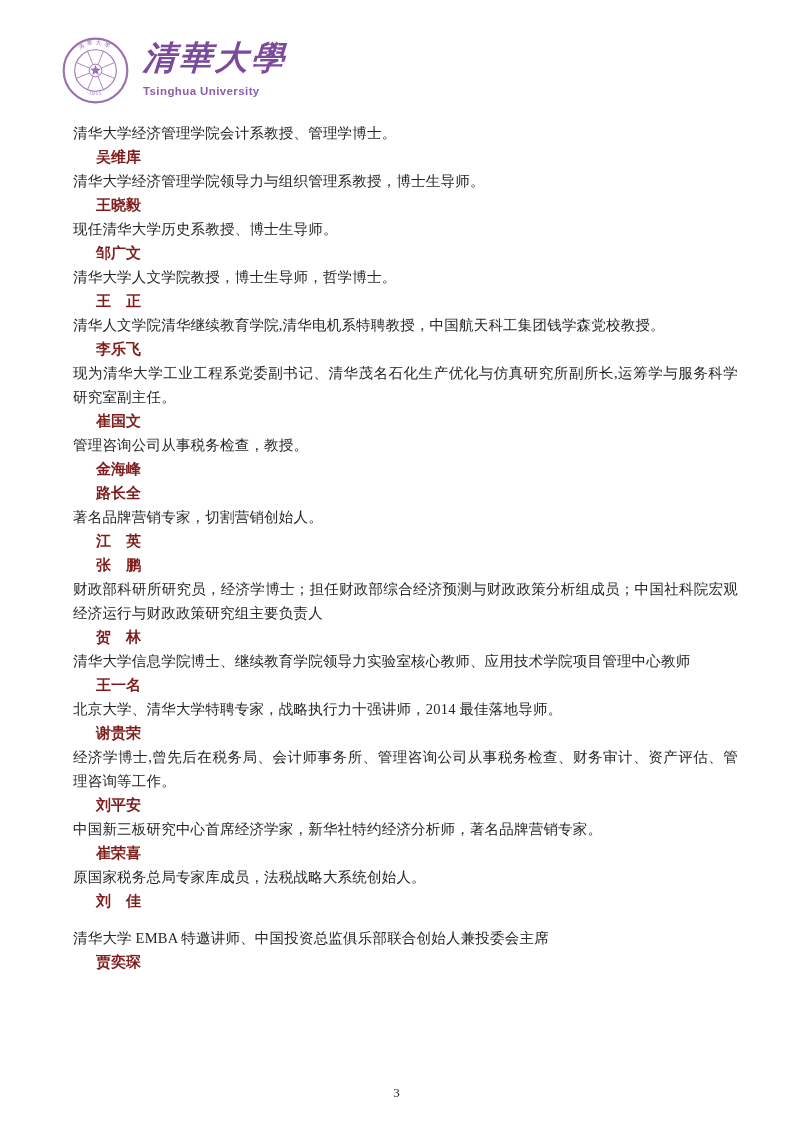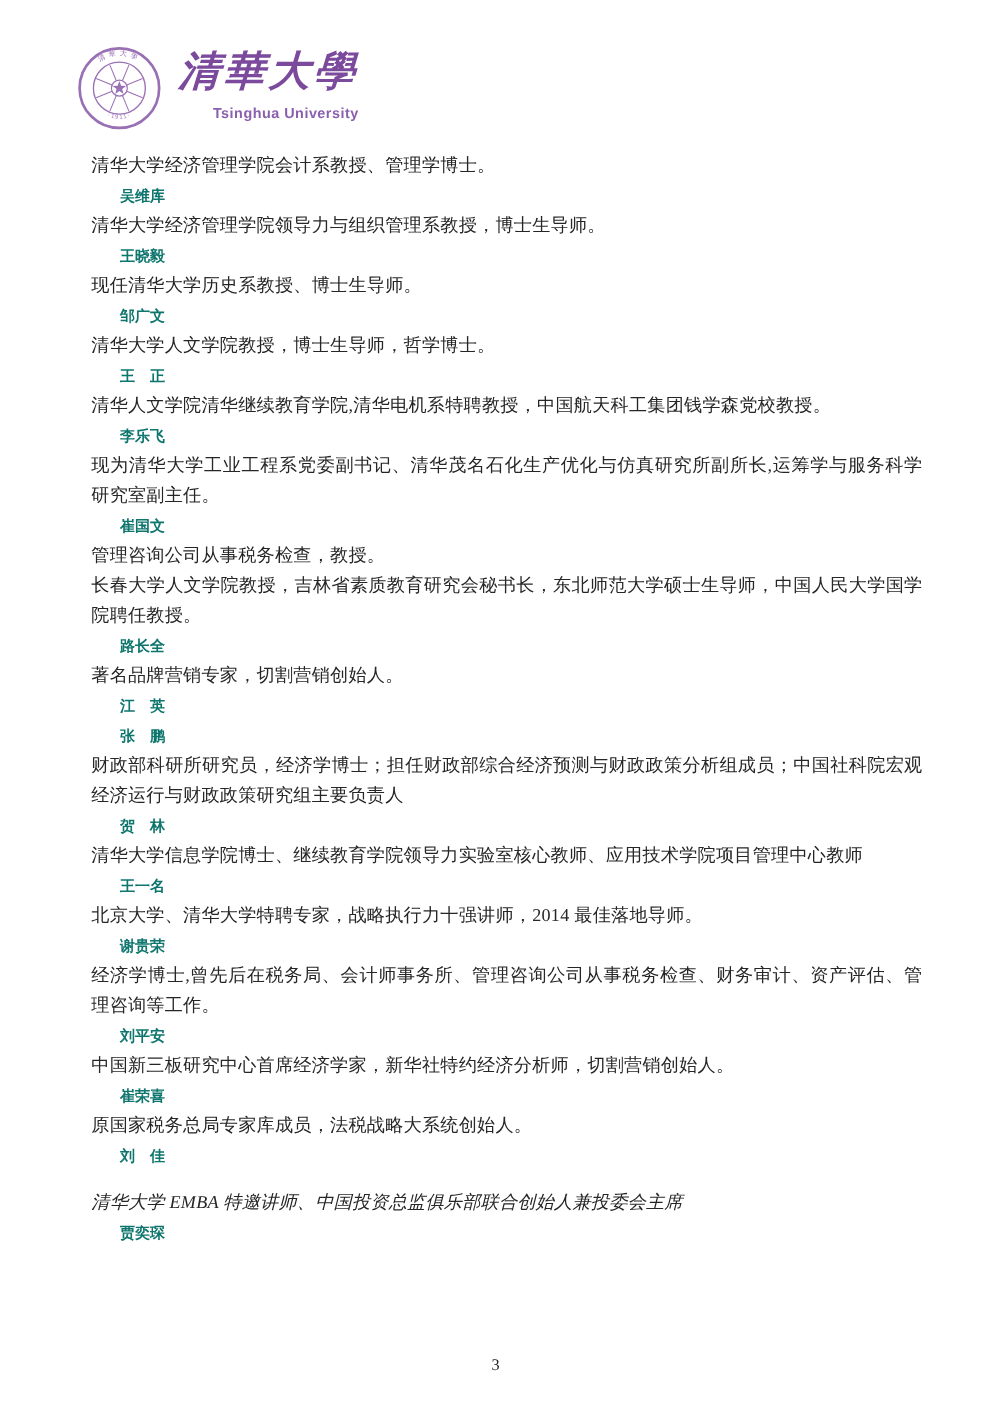--- a/index.html
+++ b/index.html
@@ -24,43 +24,43 @@
     font-family: "Liberation Serif", "DejaVu Serif", serif;
     font-size: 33px; font-weight: 700; font-style: italic;
     color: #7c4a9d; letter-spacing: 3px;
     transform: skewX(-3deg);
     line-height: 1.1;
   }
   .en-wordmark {
     margin-top: 9px;
     font-family: "Liberation Sans", "DejaVu Sans", sans-serif;
     font-size: 11.5px; font-weight: 700;
-    color: #8a5fad; letter-spacing: 0.4px; text-align: right;
+    color: #8a5fad; letter-spacing: 0.4px;
   }
 
   
   .content {
     position: absolute; top: 121px; left: 11px;
     width: 793px;
     padding: 0 66px 0 62px;
   }
   .bio, .pname { line-height: 24px; font-size: 14.5px; }
   .bio {
     color: #262626;
     text-align: justify;
     text-justify: inter-ideograph;
     letter-spacing: 0.2px;
   }
   .pname {
     font-family: "Liberation Sans", "DejaVu Sans", sans-serif;
-    font-weight: 700; color: #0f766e;
+    font-weight: 700; color: #7f1d1d;
     padding-left: 23px;
-    font-size: 12px;
+    font-size: 15px;
   }
-  .bio.gap-before { margin-top: 13px; font-style: italic; }
+  .bio.gap-before { margin-top: 13px; }
 
   
   .footer {
     position: absolute; left: 0; bottom: 21px; width: 793px;
     text-align: center;
   }
   .page-number { font-size: 13px; color: #262626; }
 </style>
 </head>
 <body>
@@ -129,21 +129,21 @@
       <p class="pname">李乐飞</p>
       <p class="bio">现为清华大学工业工程系党委副书记、清华茂名石化生产优化与仿真研究所副所长,运筹学与服务科学研究室副主任。</p>
     </div>
 
     <div class="entry">
       <p class="pname">崔国文</p>
       <p class="bio">管理咨询公司从事税务检查，教授。</p>
     </div>
 
     <div class="entry">
-      <p class="bio">长春大学人文学院教授，吉林省素质教育研究会秘书长，东北师范大学硕士生导师，中国人民大学国学院聘任教授。</p>
+      <p class="pname">金海峰</p>
     </div>
 
     <div class="entry">
       <p class="pname">路长全</p>
       <p class="bio">著名品牌营销专家，切割营销创始人。</p>
     </div>
 
     <div class="entry">
       <p class="pname">江　英</p>
     </div>
@@ -163,21 +163,21 @@
       <p class="bio">北京大学、清华大学特聘专家，战略执行力十强讲师，2014 最佳落地导师。</p>
     </div>
 
     <div class="entry">
       <p class="pname">谢贵荣</p>
       <p class="bio">经济学博士,曾先后在税务局、会计师事务所、管理咨询公司从事税务检查、财务审计、资产评估、管理咨询等工作。</p>
     </div>
 
     <div class="entry">
       <p class="pname">刘平安</p>
-      <p class="bio">中国新三板研究中心首席经济学家，新华社特约经济分析师，切割营销创始人。</p>
+      <p class="bio">中国新三板研究中心首席经济学家，新华社特约经济分析师，著名品牌营销专家。</p>
     </div>
 
     <div class="entry">
       <p class="pname">崔荣喜</p>
       <p class="bio">原国家税务总局专家库成员，法税战略大系统创始人。</p>
     </div>
 
     <div class="entry">
       <p class="pname">刘　佳</p>
       <p class="bio gap-before">清华大学 EMBA 特邀讲师、中国投资总监俱乐部联合创始人兼投委会主席</p>

